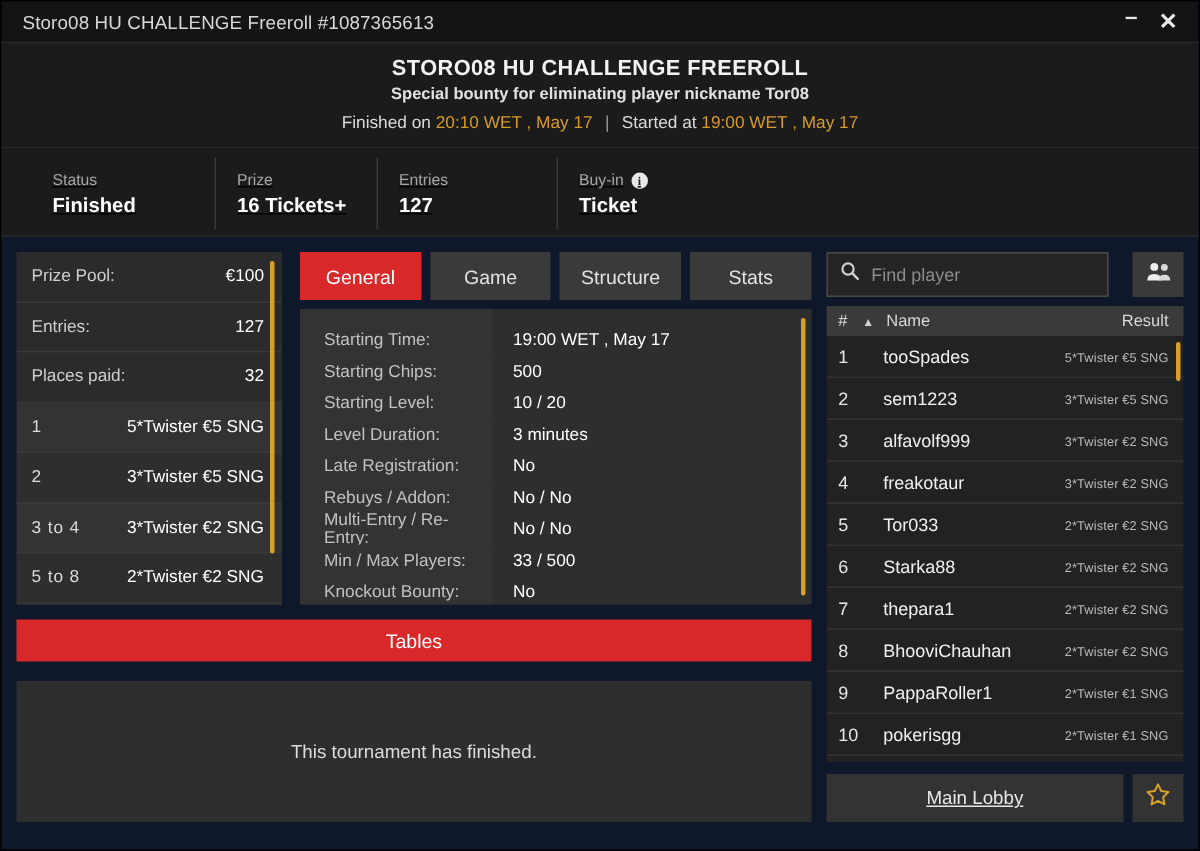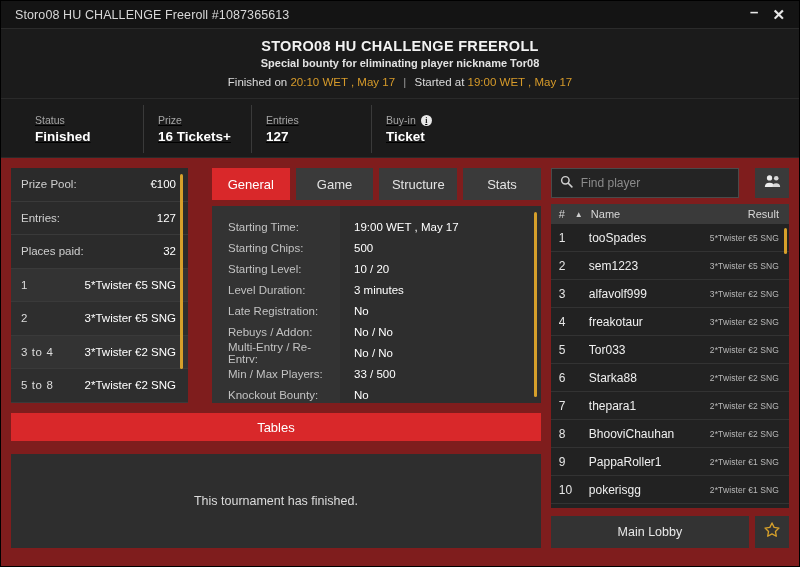--- a/index.html
+++ b/index.html
@@ -8,21 +8,21 @@
     background: #0d0d0d;
   }
   body {
     font-family: "Liberation Sans", sans-serif;
     -webkit-font-smoothing: antialiased;
   }
   #app {
     position: relative;
     width: 800px;
     height: 567px;
-    background: #7f1d1d;
+    background: #0f172a;
     overflow: hidden;
     box-sizing: border-box;
     border: 1px solid #000;
   }
 
   
   .titlebar {
     height: 28px;
     background: #141414;
     border-bottom: 1px solid #2b2b2b;
@@ -141,21 +141,21 @@
     height: 400px;
   }
 
   
   .left-col {
     width: 545px;
     display: flex;
     flex-direction: column;
     gap: 10px;
   }
-  .left-top { display: flex; gap: 24px; height: 235px; }
+  .left-top { display: flex; gap: 12px; height: 235px; }
 
   .prizepool {
     width: 177px;
     background: #2b2b2b;
     position: relative;
     overflow: hidden;
     box-sizing: border-box;
   }
   .pp-row {
     display: flex;
@@ -344,20 +344,21 @@
   .lobby-btn {
     flex: 1;
     background: #333333;
     color: #e8e8e8;
     font-size: 12.5px;
     display: flex;
     align-items: center;
     justify-content: center;
     cursor: default;
     user-select: none;
+    text-decoration: underline;
   }
   .star-btn {
     width: 34px;
     background: #333333;
     display: flex;
     align-items: center;
     justify-content: center;
     cursor: default;
   }
 </style>

